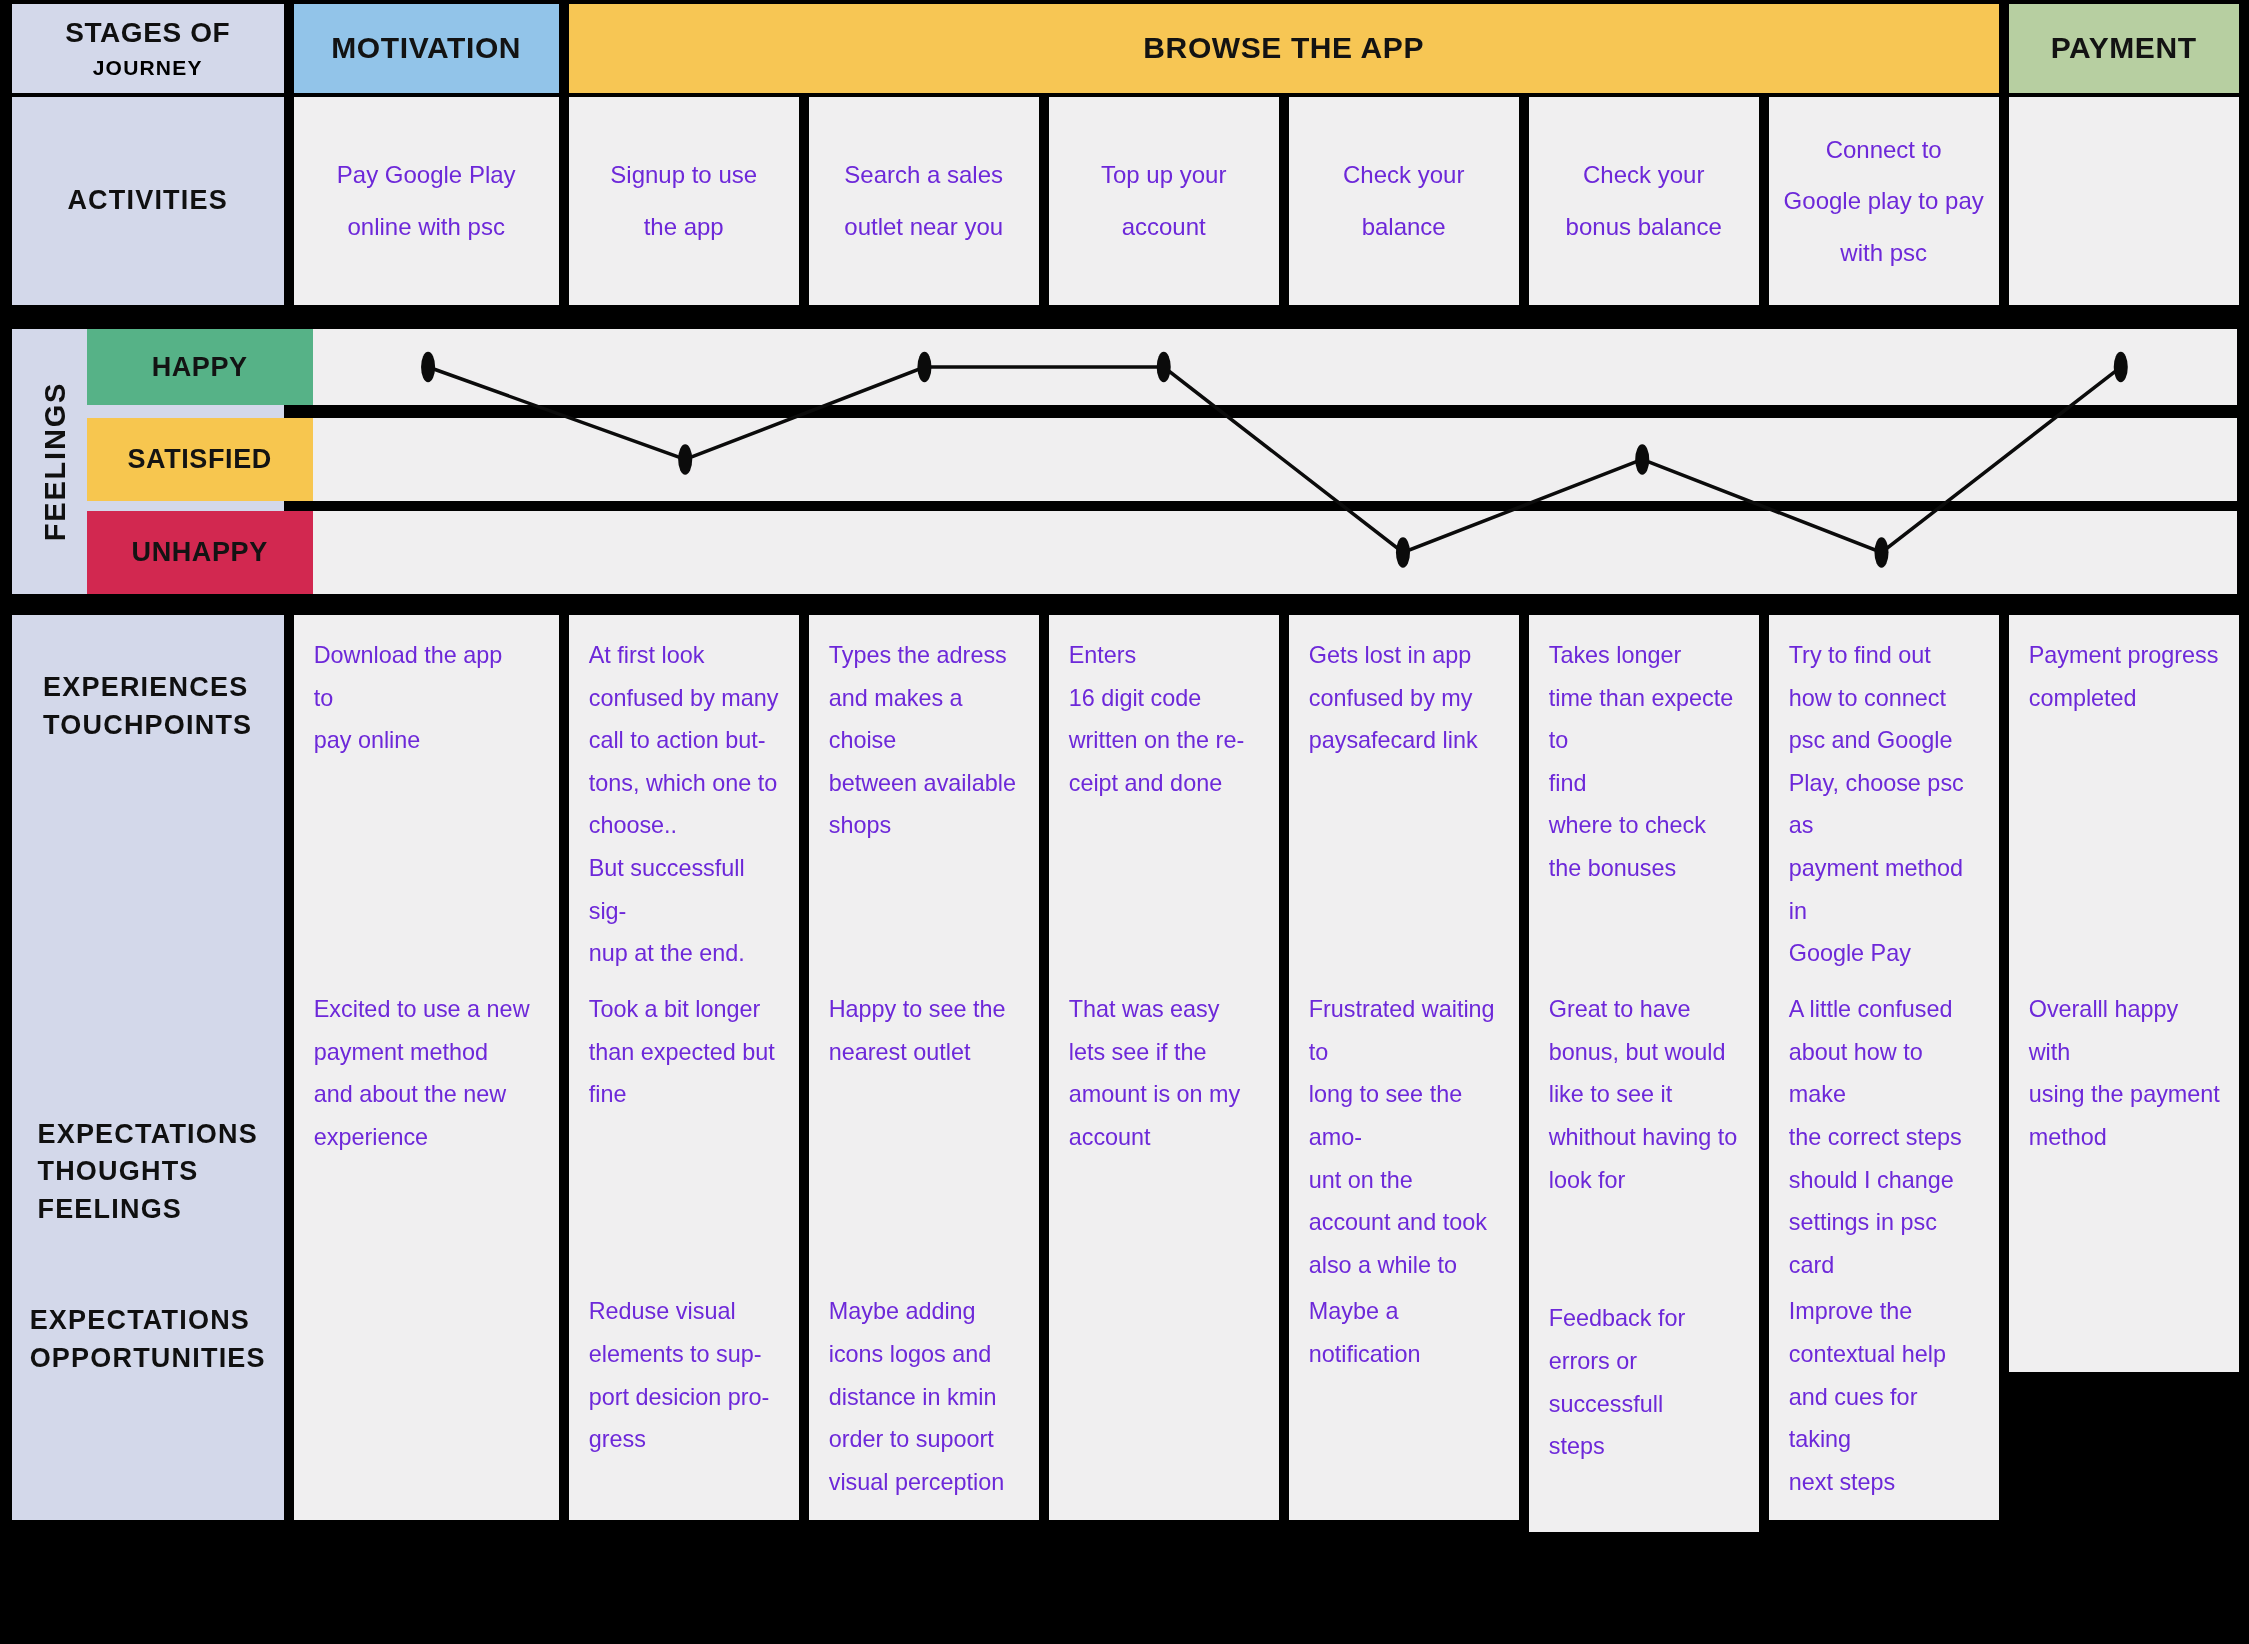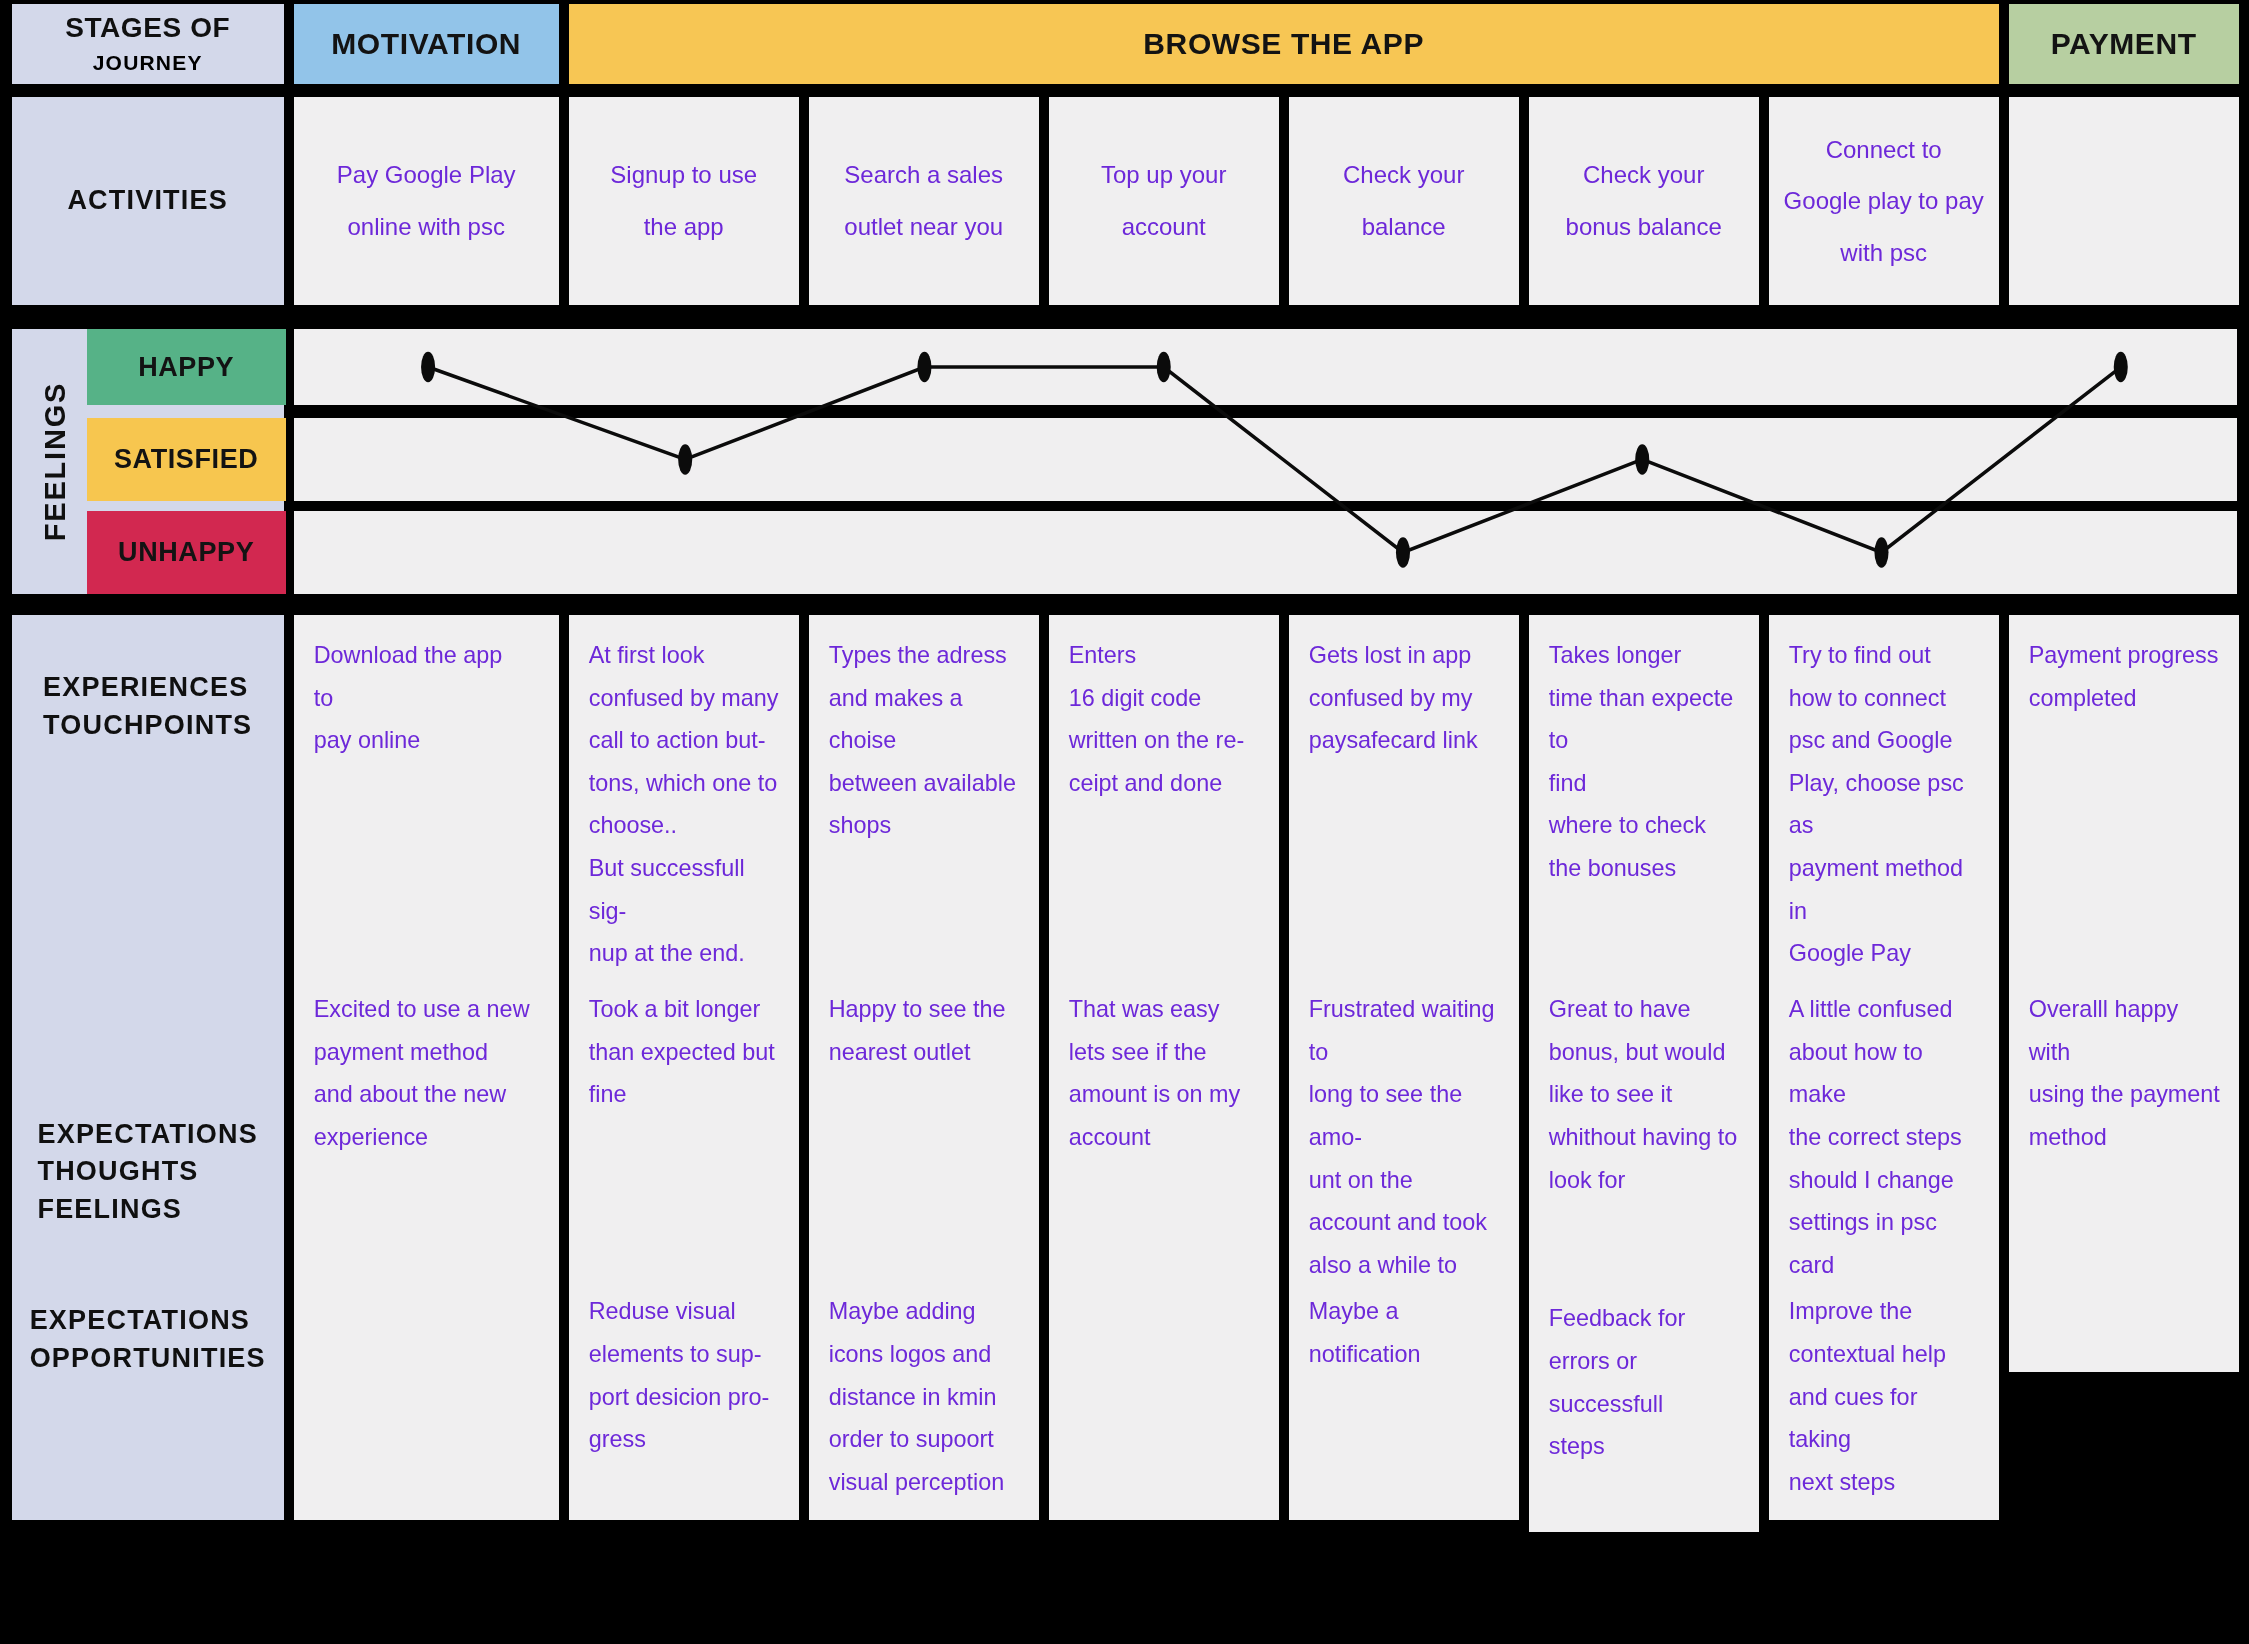--- a/index.html
+++ b/index.html
@@ -18,21 +18,21 @@
     overflow:hidden;
   }
   .section{position:absolute; left:11.7px; width:2225px;}
   .g9{
     display:grid;
     grid-template-columns:272px 265px repeat(7,230px);
     column-gap:10px;
     height:100%;
   }
   
-  #stages{top:3.5px; height:80px;}
+  #stages{top:3.5px; height:89px;}
   .stage-label-cell{
     background:var(--lav);
     display:flex; flex-direction:column; align-items:center; justify-content:center;
   }
   .stage-label-top{font-size:28px; font-weight:bold; letter-spacing:0.6px; color:#101010;}
   .stage-label-bottom{font-size:21px; font-weight:bold; letter-spacing:1.2px; color:#000000; margin-top:7px;}
   .stage-cell{
     display:flex; align-items:center; justify-content:center;
     font-size:30px; font-weight:bold; letter-spacing:0.6px; color:#131313;
   }
@@ -75,21 +75,21 @@
   }
   .feelings-vtext{
     position:absolute; left:0; top:0; width:88px; height:265px;
     display:flex; align-items:center; justify-content:center;
   }
   .feelings-vtext span{
     transform:rotate(-90deg);
     font-size:29px; font-weight:bold; letter-spacing:1.8px; white-space:nowrap; color:#101010;
   }
   .chip{
-    position:absolute; left:75px; width:199px;
+    position:absolute; left:75px; width:226px;
     display:flex; align-items:center; justify-content:center;
     font-size:27px; font-weight:bold; letter-spacing:0.6px; color:#131313;
   }
   .strip{position:absolute; left:282px; width:1943px; background:var(--card);}
   #feelings-svg{position:absolute; left:282px; top:0; width:1943px; height:265px;}
 </style>
 </head>
 <body>
 
 <div id="stages" class="section g9">

